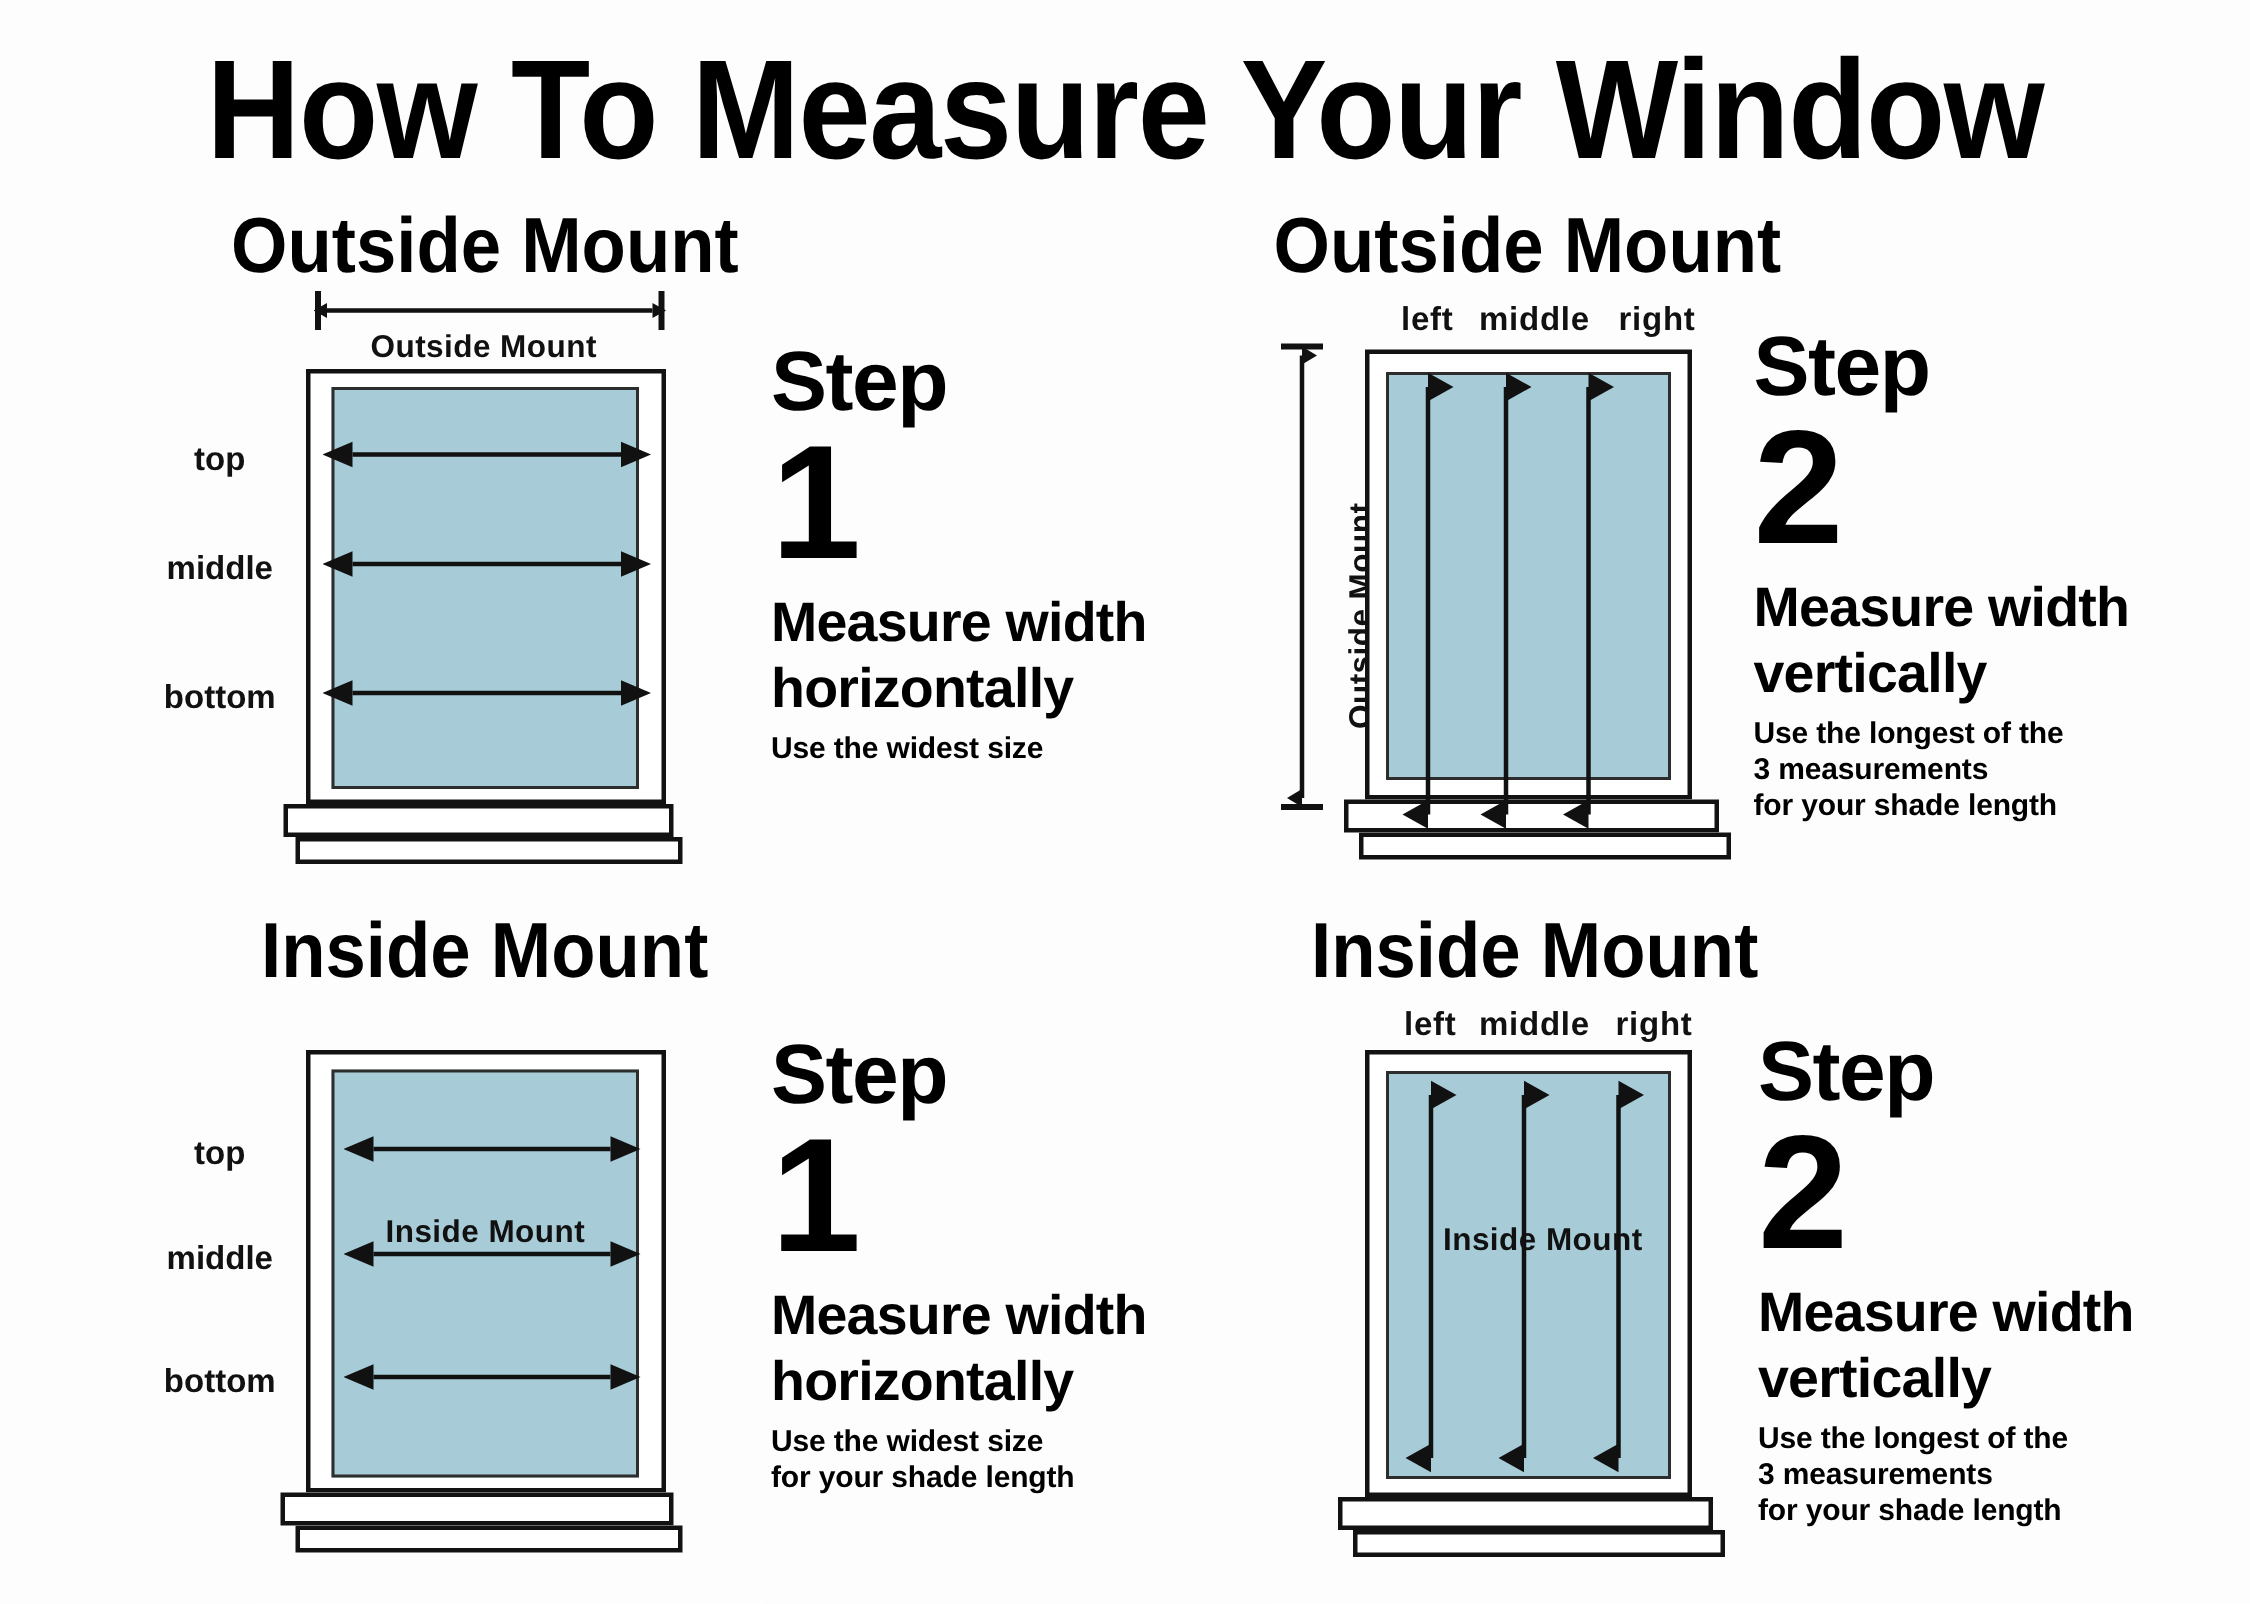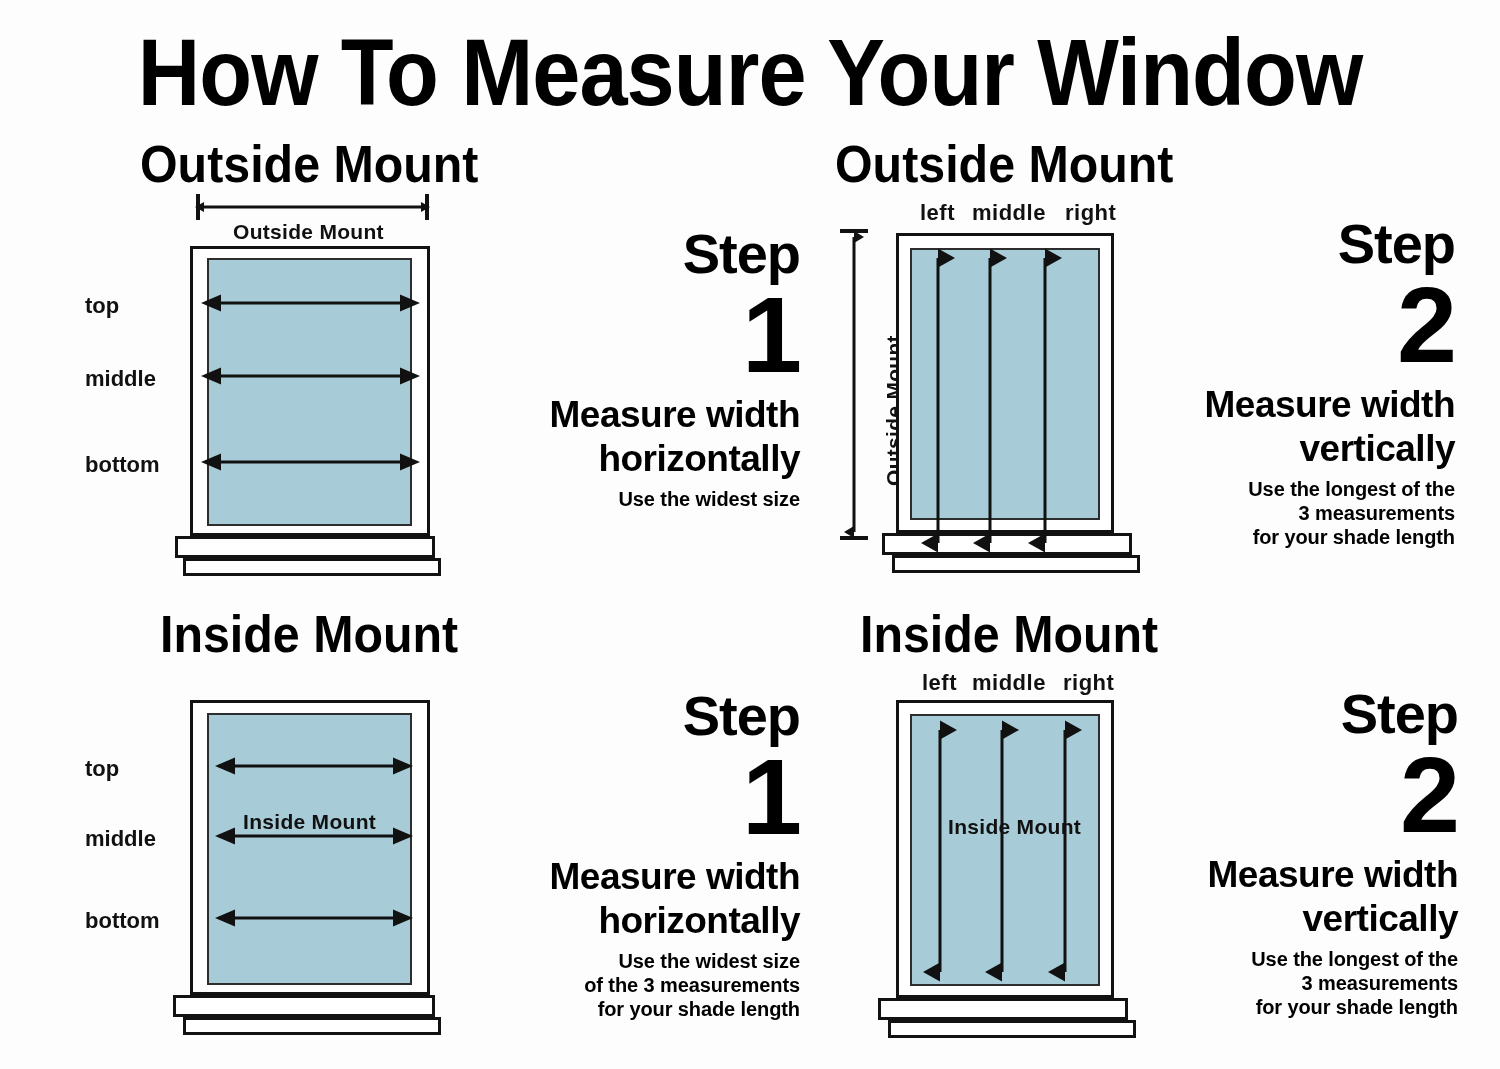--- a/index.html
+++ b/index.html
@@ -34,20 +34,21 @@
     transform-origin: center top;
     white-space: nowrap;
     line-height: 1.05;
   }
 
   
   .quadrant {
     position: absolute;
     width: 730px;
     height: 470px;
+    margin-left: 14px;
   }
   .q-heading {
     position: absolute;
     top: 0;
     font-family: "Liberation Sans Narrow", "Liberation Sans", sans-serif;
     font-size: 52px;
     font-weight: bold;
     color: #000;
     white-space: nowrap;
     transform: scaleX(0.93);
@@ -80,21 +81,21 @@
   .sill-bottom {
     position: absolute;
     background: #ffffff;
     border: 3px solid #121212;
     box-sizing: border-box;
   }
 
   
   .side-label {
     position: absolute;
-    text-align: left;
+    text-align: center;
     font-family: "Liberation Sans", sans-serif;
     font-size: 22px;
     font-weight: bold;
     color: #111;
     white-space: nowrap;
     line-height: 1;
   }
 
   
   .lmr {
@@ -135,21 +136,21 @@
     font-weight: bold;
     color: #111;
     white-space: nowrap;
     background: transparent;
     letter-spacing: 0.3px;
   }
 
   
   .step-block {
     position: absolute;
-    text-align: right;
+    text-align: left;
     width: 300px;
   }
   .step-word {
     font-family: "Liberation Sans", sans-serif;
     font-size: 56px;
     font-weight: bold;
     color: #000;
     line-height: 1;
     letter-spacing: -1px;
   }
@@ -356,21 +357,20 @@
     <div class="side-label" style="left:-20px; top:150px; width:95px;">top</div>
     <div class="side-label" style="left:-20px; top:220px; width:95px;">middle</div>
     <div class="side-label" style="left:-20px; top:302px; width:95px;">bottom</div>
 
     <div class="step-block" style="left:395px; top:80px;">
       <div class="step-word">Step</div>
       <div class="step-num">1</div>
       <div class="step-main">Measure width</div>
       <div class="step-main">horizontally</div>
       <div class="step-sub">Use the widest size</div>
-      <div class="step-sub" style="margin-top:0;">of the 3 measurements</div>
       <div class="step-sub" style="margin-top:0;">for your shade length</div>
     </div>
   </div>
 
   <div class="quadrant" style="left:810px; top:608px;">
 
     <div class="q-heading" style="left:50px; top:0px;">Inside Mount</div>
 
     <div class="lmr" style="left:112px; top:62px;">left</div>
     <div class="lmr" style="left:162px; top:62px;">middle</div>

